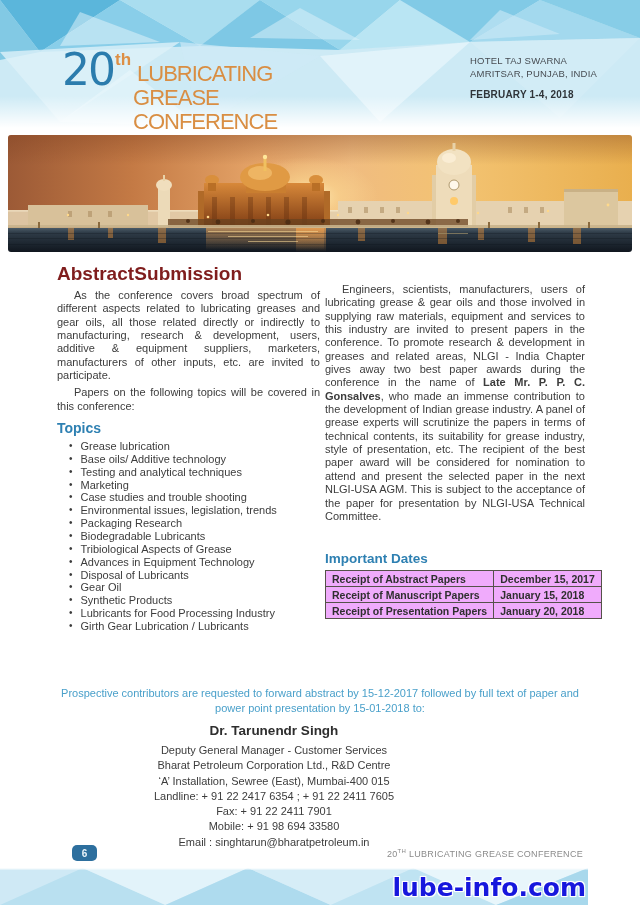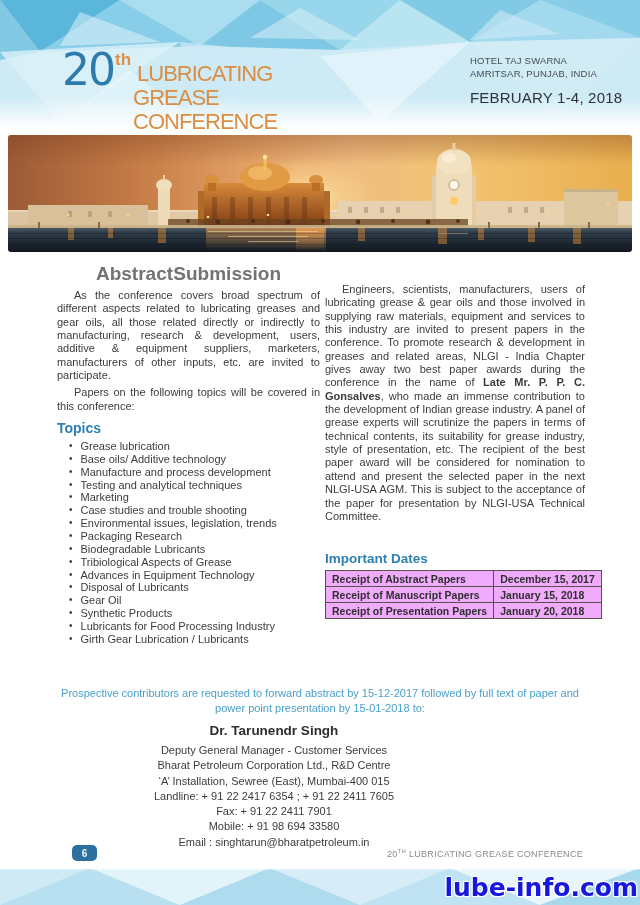--- a/index.html
+++ b/index.html
@@ -17,28 +17,28 @@
   .brand-num { font-family:"DejaVu Sans", sans-serif; font-size:44px; line-height:48px; font-weight:400; color:#2b7cad; letter-spacing:-2px; }
   .brand-ord { font-size:17px; font-weight:700; color:#dd8f45; margin:4px 2px 0 1px; }
   .brand-words { display:flex; margin:16px 16px 0 4px;flex-direction:column; }
   .brand-word { font-size:22px; line-height:24px; font-weight:400; color:#d98e43; letter-spacing:-1px; }
   .brand-word + .brand-word { margin-left:-4px; }
   .brand-sub { margin:2px 0 0 58px; display:flex; }
   .brand-sub .on { font-size:13.5px; font-weight:700; color:#43484d; letter-spacing:0.5px; }
   .brand-sub .quote { font-size:13.5px; font-weight:700; color:#43484d; letter-spacing:-0.2px; margin-left:13px; }
   .venue { position:absolute; left:470px; top:54px; }
   .venue-line { font-size:9.5px; line-height:13px; color:#474c52; letter-spacing:0.2px; }
-  .venue-dates { font-size:15px; font-weight:400; color:#2f3439; margin-top:9px; letter-spacing:0.2px; }
+  .venue-dates { font-size:10px; font-weight:700; color:#2f3439; margin-top:9px; letter-spacing:0.2px; }
   
   .hero { position:absolute; left:8px; top:135px; width:624px; height:117px; border-radius:3px; overflow:hidden; }
   .hero svg { display:block; width:100%; height:100%; }
   
   .col-left  { position:absolute; left:57px;  top:262px; width:263px; }
   .col-right { position:absolute; left:325px; top:283px; width:260px; }
-  .h-abstract { font-size:19px; line-height:23px; font-weight:700; color:#737373; word-spacing:-5px; margin-bottom:4px;text-align:center; }
+  .h-abstract { font-size:19px; line-height:23px; font-weight:700; color:#7f1d1d; word-spacing:-5px; margin-bottom:4px; }
   .body-p { font-size:11px; line-height:13.35px; text-align:justify; color:#3c3c3c; }
   .indent { text-indent:17px; }
   .col-left .body-p + .body-p { margin-top:4px; }
   .h-topics { font-size:14px; font-weight:700; color:#2e80b2; margin:7px 0 4px 0; }
   .topics-list { list-style:none; margin-left:12px; }
   .topics-list li { font-size:11px; line-height:12.85px; color:#3c3c3c; display:flex; }
   .topics-list li::before { content:"\2022"; font-size:10px; margin:0 8px 0 0; color:#3c3c3c; }
   
   .h-dates { font-size:13.5px; font-weight:700; color:#2e80b2; margin:28px 0 4px 0; }
   .dates-table { border-collapse:collapse; width:248px; }
@@ -56,21 +56,21 @@
   .contact-line { font-size:11px; line-height:15.3px; color:#3c3c3c; }
   
   .footer-row { position:absolute; left:0; top:843px; width:640px; height:20px;
                 display:flex; align-items:center; justify-content:space-between;
                 padding:0 57px 0 72px; }
   .page-badge { min-width:25px; height:16px; background:#2d6f9e; border-radius:5px;
                 color:#eaf4fa; font-size:10px; font-weight:700; display:flex;
                 align-items:center; justify-content:center; padding:0 4px; }
   .footer-conf { font-size:9px; color:#8b8b8b; letter-spacing:0.3px; }
   .footer-conf sup { font-size:6px; vertical-align:super; }
-  .bottom-band { position:absolute; left:0; top:868px; width:640px; height:37px; }
+  .bottom-band { position:absolute; left:0; top:868px; width:588px; height:37px; }
   .bottom-band svg { position:absolute; left:0; top:0; width:100%; height:100%; }
   .watermark { position:absolute; right:2px; bottom:3px;
     font-family:"DejaVu Sans", sans-serif; font-size:25px; font-weight:700; color:#1717dd;
     letter-spacing:0px;
     text-shadow:-1px -1px 0 #fff, 1px -1px 0 #fff, -1px 1px 0 #fff, 1px 1px 0 #fff, 0 0 3px #fff; }
 </style>
 </head>
 <body>
 
 <div class="page">
@@ -279,21 +279,20 @@
   </div>
 
   <div class="col-left">
     <div class="h-abstract">Abstract Submission</div>
     <p class="body-p indent">As the conference covers broad spectrum of different aspects related to lubricating greases and gear oils, all those related directly or indirectly to manufacturing, research &amp; development, users, additive &amp; equipment suppliers, marketers, manufacturers of other inputs, etc. are invited to participate.</p>
     <p class="body-p indent">Papers on the following topics will be covered in this conference:</p>
     <div class="h-topics">Topics</div>
     <ul class="topics-list">
       <li>Grease lubrication</li>
       <li>Base oils/ Additive technology</li>
-      <li>Manufacture and process development</li>
       <li>Testing and analytical techniques</li>
       <li>Marketing</li>
       <li>Case studies and trouble shooting</li>
       <li>Environmental issues, legislation, trends</li>
       <li>Packaging Research</li>
       <li>Biodegradable Lubricants</li>
       <li>Tribiological Aspects of Grease</li>
       <li>Advances in Equipment Technology</li>
       <li>Disposal of Lubricants</li>
       <li>Gear Oil</li>

